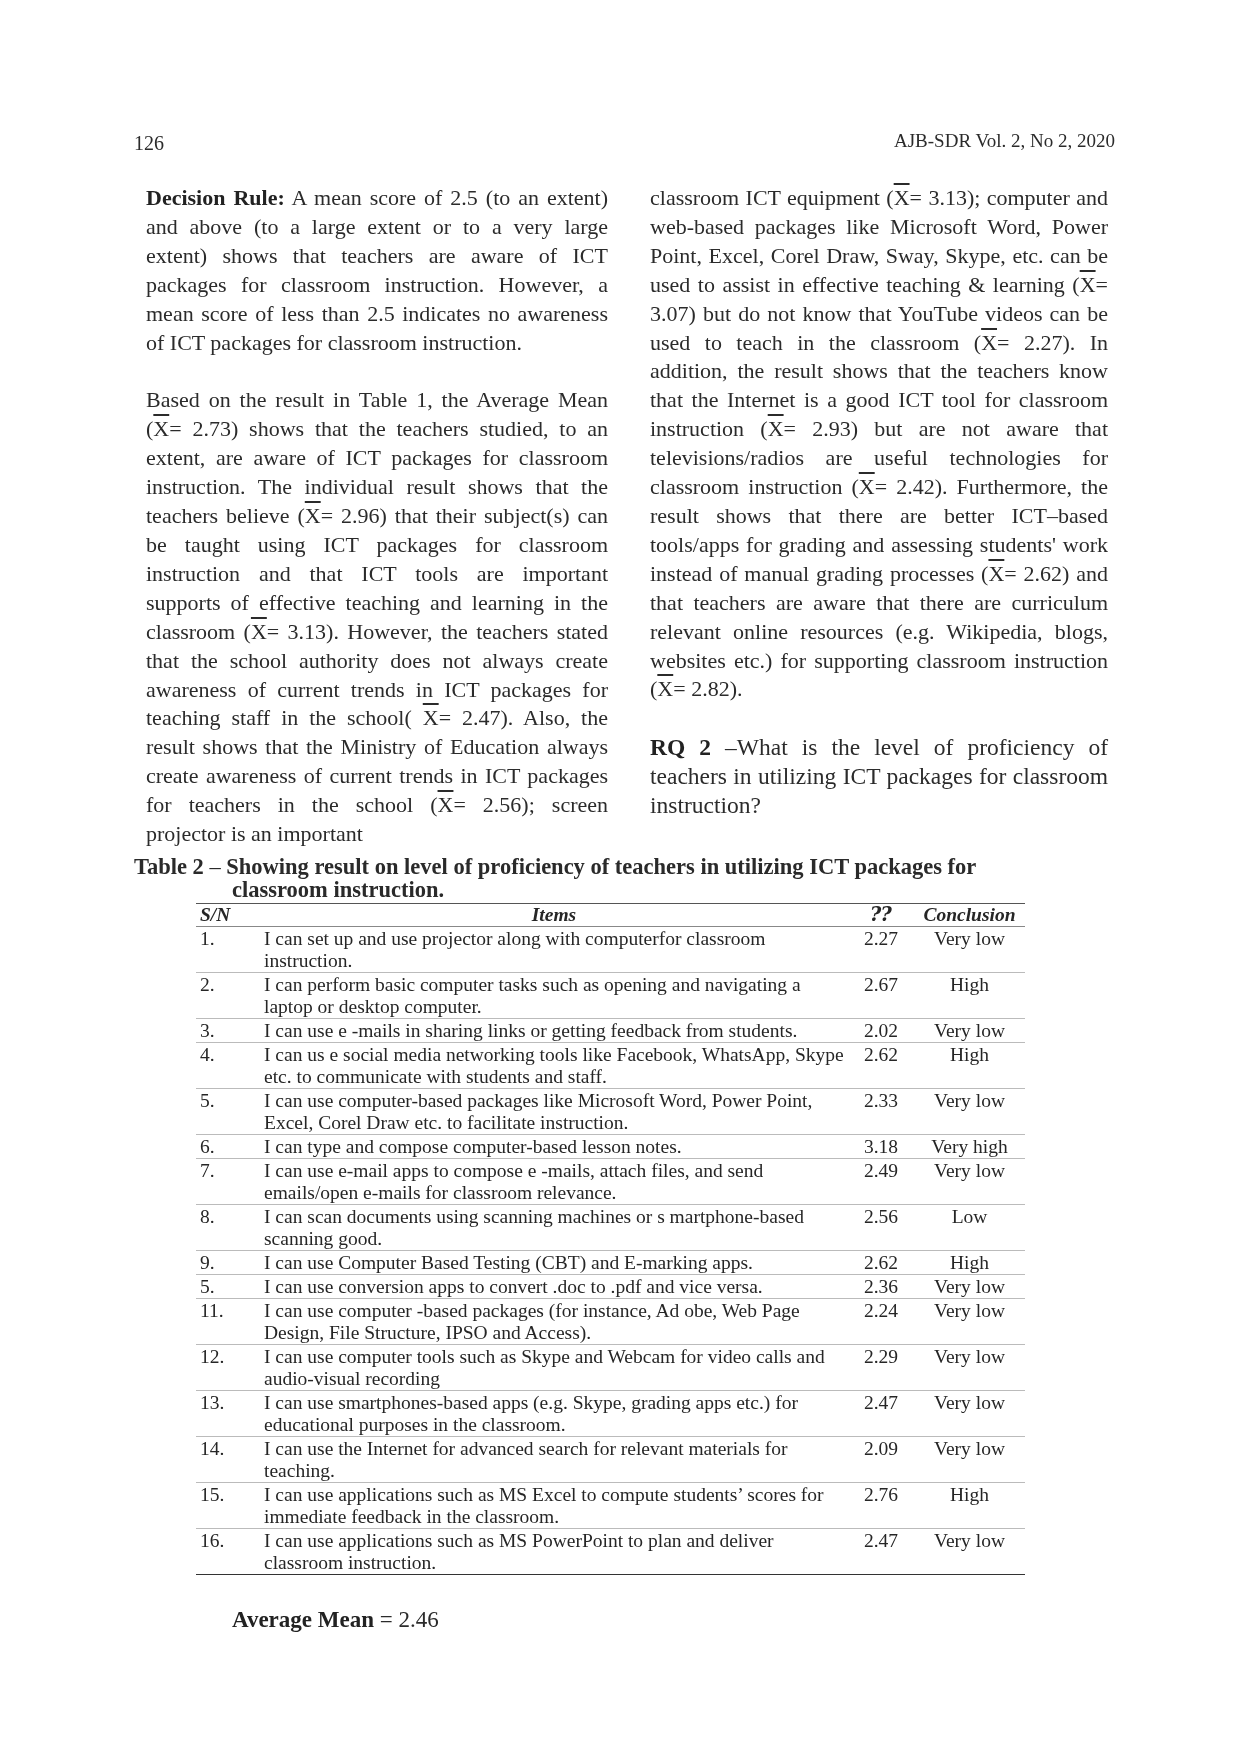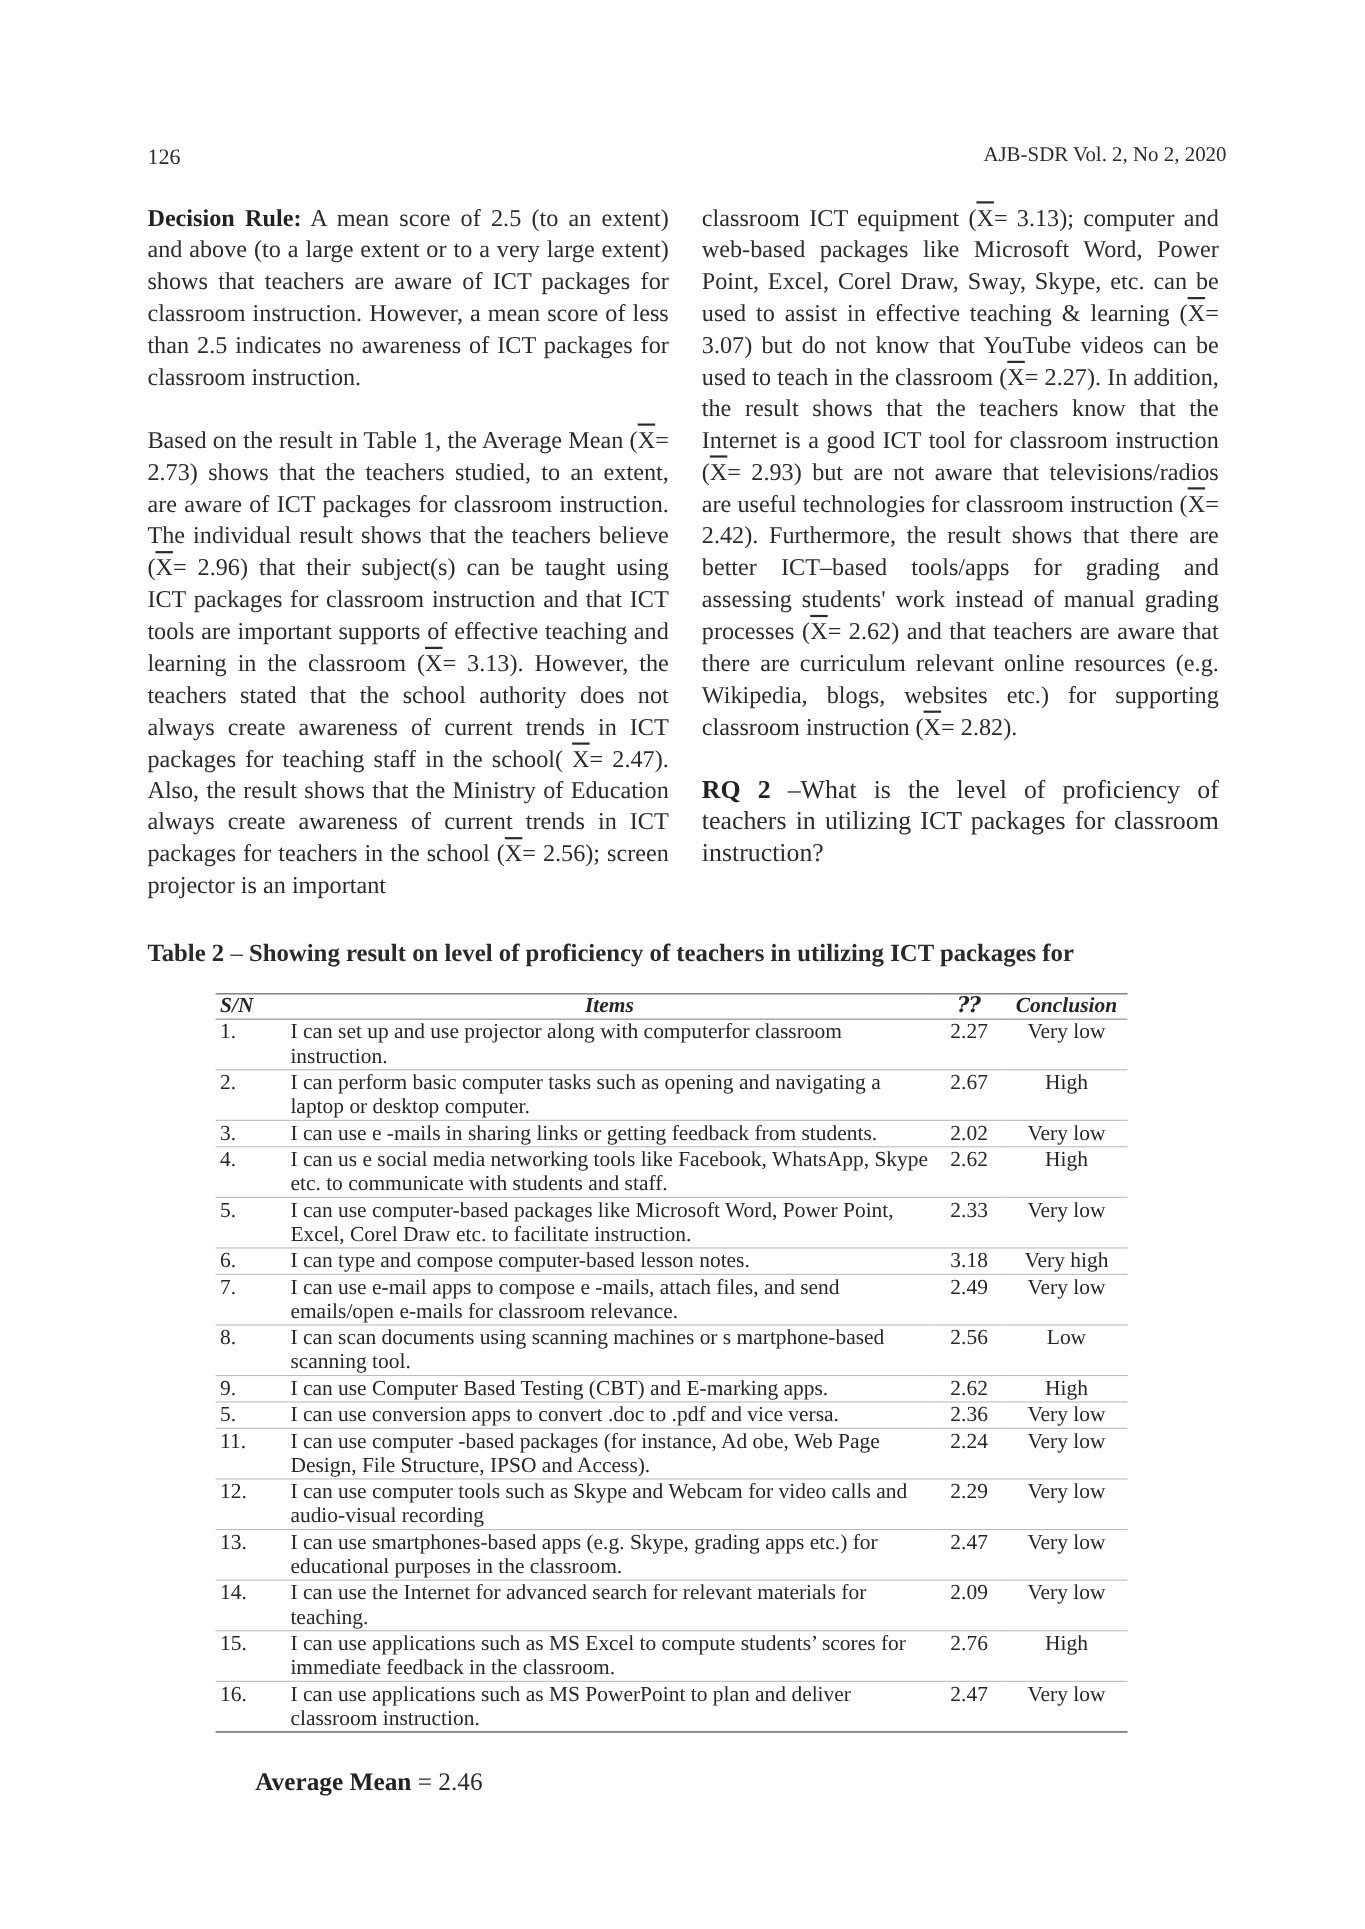--- a/index.html
+++ b/index.html
@@ -4,21 +4,21 @@
 <style>
   html, body { margin: 0; padding: 0; background: #ffffff; }
   body { width: 1241px; height: 1754px; position: relative; overflow: hidden;
          font-family: "Liberation Serif", "DejaVu Serif", serif; color: #2b2b2b; }
   .page-num { position: absolute; left: 134px; top: 132px; font-size: 20px; }
   .running-head { position: absolute; right: 126px; top: 130px; font-size: 19px; }
   .col { position: absolute; top: 184px; width: 474px; font-size: 22px; line-height: 28.9px;
          text-align: justify; }
   .col.left { left: 134px; }
   .col.right { left: 638px; width: 470px; }
-  .col p { margin: 0 0 29px 0; }
+  .col p { margin: 0 0 29px 12px; }
   .bold { font-weight: bold; color: #222; }
   .xbar { text-decoration: overline; }
   .rq { font-size: 23.5px; line-height: 29px; }
 
   .tcaption { position: absolute; left: 134px; top: 855px; width: 960px; font-weight: bold;
               font-size: 22.5px; line-height: 23px; color: #2a2a2a; }
   .tcaption .indent { padding-left: 98px; display: block; }
 
   table.data { position: absolute; left: 196px; top: 903px; width: 829px;
                border-collapse: collapse; font-size: 19.5px; line-height: 22px; color: #262626; }
@@ -53,20 +53,21 @@
   <p>
     <span>classroom ICT equipment (</span><span class="xbar">X</span><span>= 3.13); computer and web-based packages like Microsoft Word, Power Point, Excel, Corel Draw, Sway, Skype, etc. can be used to assist in effective teaching &amp; learning (</span><span class="xbar">X</span><span>= 3.07) but do not know that YouTube videos can be used to teach in the classroom (</span><span class="xbar">X</span><span>= 2.27). In addition, the result shows that the teachers know that the Internet is a good ICT tool for classroom instruction (</span><span class="xbar">X</span><span>= 2.93) but are not aware that televisions/radios are useful technologies for classroom instruction (</span><span class="xbar">X</span><span>= 2.42). Furthermore, the result shows that there are better ICT–based tools/apps for grading and assessing students' work instead of manual grading processes (</span><span class="xbar">X</span><span>= 2.62) and that teachers are aware that there are curriculum relevant online resources (e.g. Wikipedia, blogs, websites etc.) for supporting classroom instruction (</span><span class="xbar">X</span><span>= 2.82).</span>
   </p>
   <p class="rq">
     <span class="bold">RQ 2</span><span> –What is the level of proficiency of teachers in utilizing ICT packages for classroom instruction?</span>
   </p>
 </div>
 
 <div class="tcaption">
   <span>Table 2</span><span style="font-weight:normal"> – </span><span>Showing result on level of proficiency of teachers in utilizing ICT packages for</span>
+  <span class="indent">classroom instruction.</span>
 </div>
 
 <table class="data">
   <thead>
     <tr>
       <th class="c-sn">S/N</th>
       <th class="c-item">Items</th>
       <th class="c-mean">⁇</th>
       <th class="c-conc">Conclusion</th>
     </tr>
@@ -109,21 +110,21 @@
         <td class="c-conc">Very high</td>
       </tr>
       <tr>
         <td class="c-sn">7.</td>
         <td class="c-item">I can use e-mail apps to compose e -mails, attach files, and send emails/open e-mails for classroom relevance.</td>
         <td class="c-mean">2.49</td>
         <td class="c-conc">Very low</td>
       </tr>
       <tr>
         <td class="c-sn">8.</td>
-        <td class="c-item">I can scan documents using scanning machines or s  martphone-based scanning tool.</td>
+        <td class="c-item">I can scan documents using scanning machines or s  martphone-based scanning good.</td>
         <td class="c-mean">2.56</td>
         <td class="c-conc">Low</td>
       </tr>
       <tr>
         <td class="c-sn">9.</td>
         <td class="c-item">I can use Computer Based Testing (CBT) and E-marking apps.</td>
         <td class="c-mean">2.62</td>
         <td class="c-conc">High</td>
       </tr>
       <tr>

